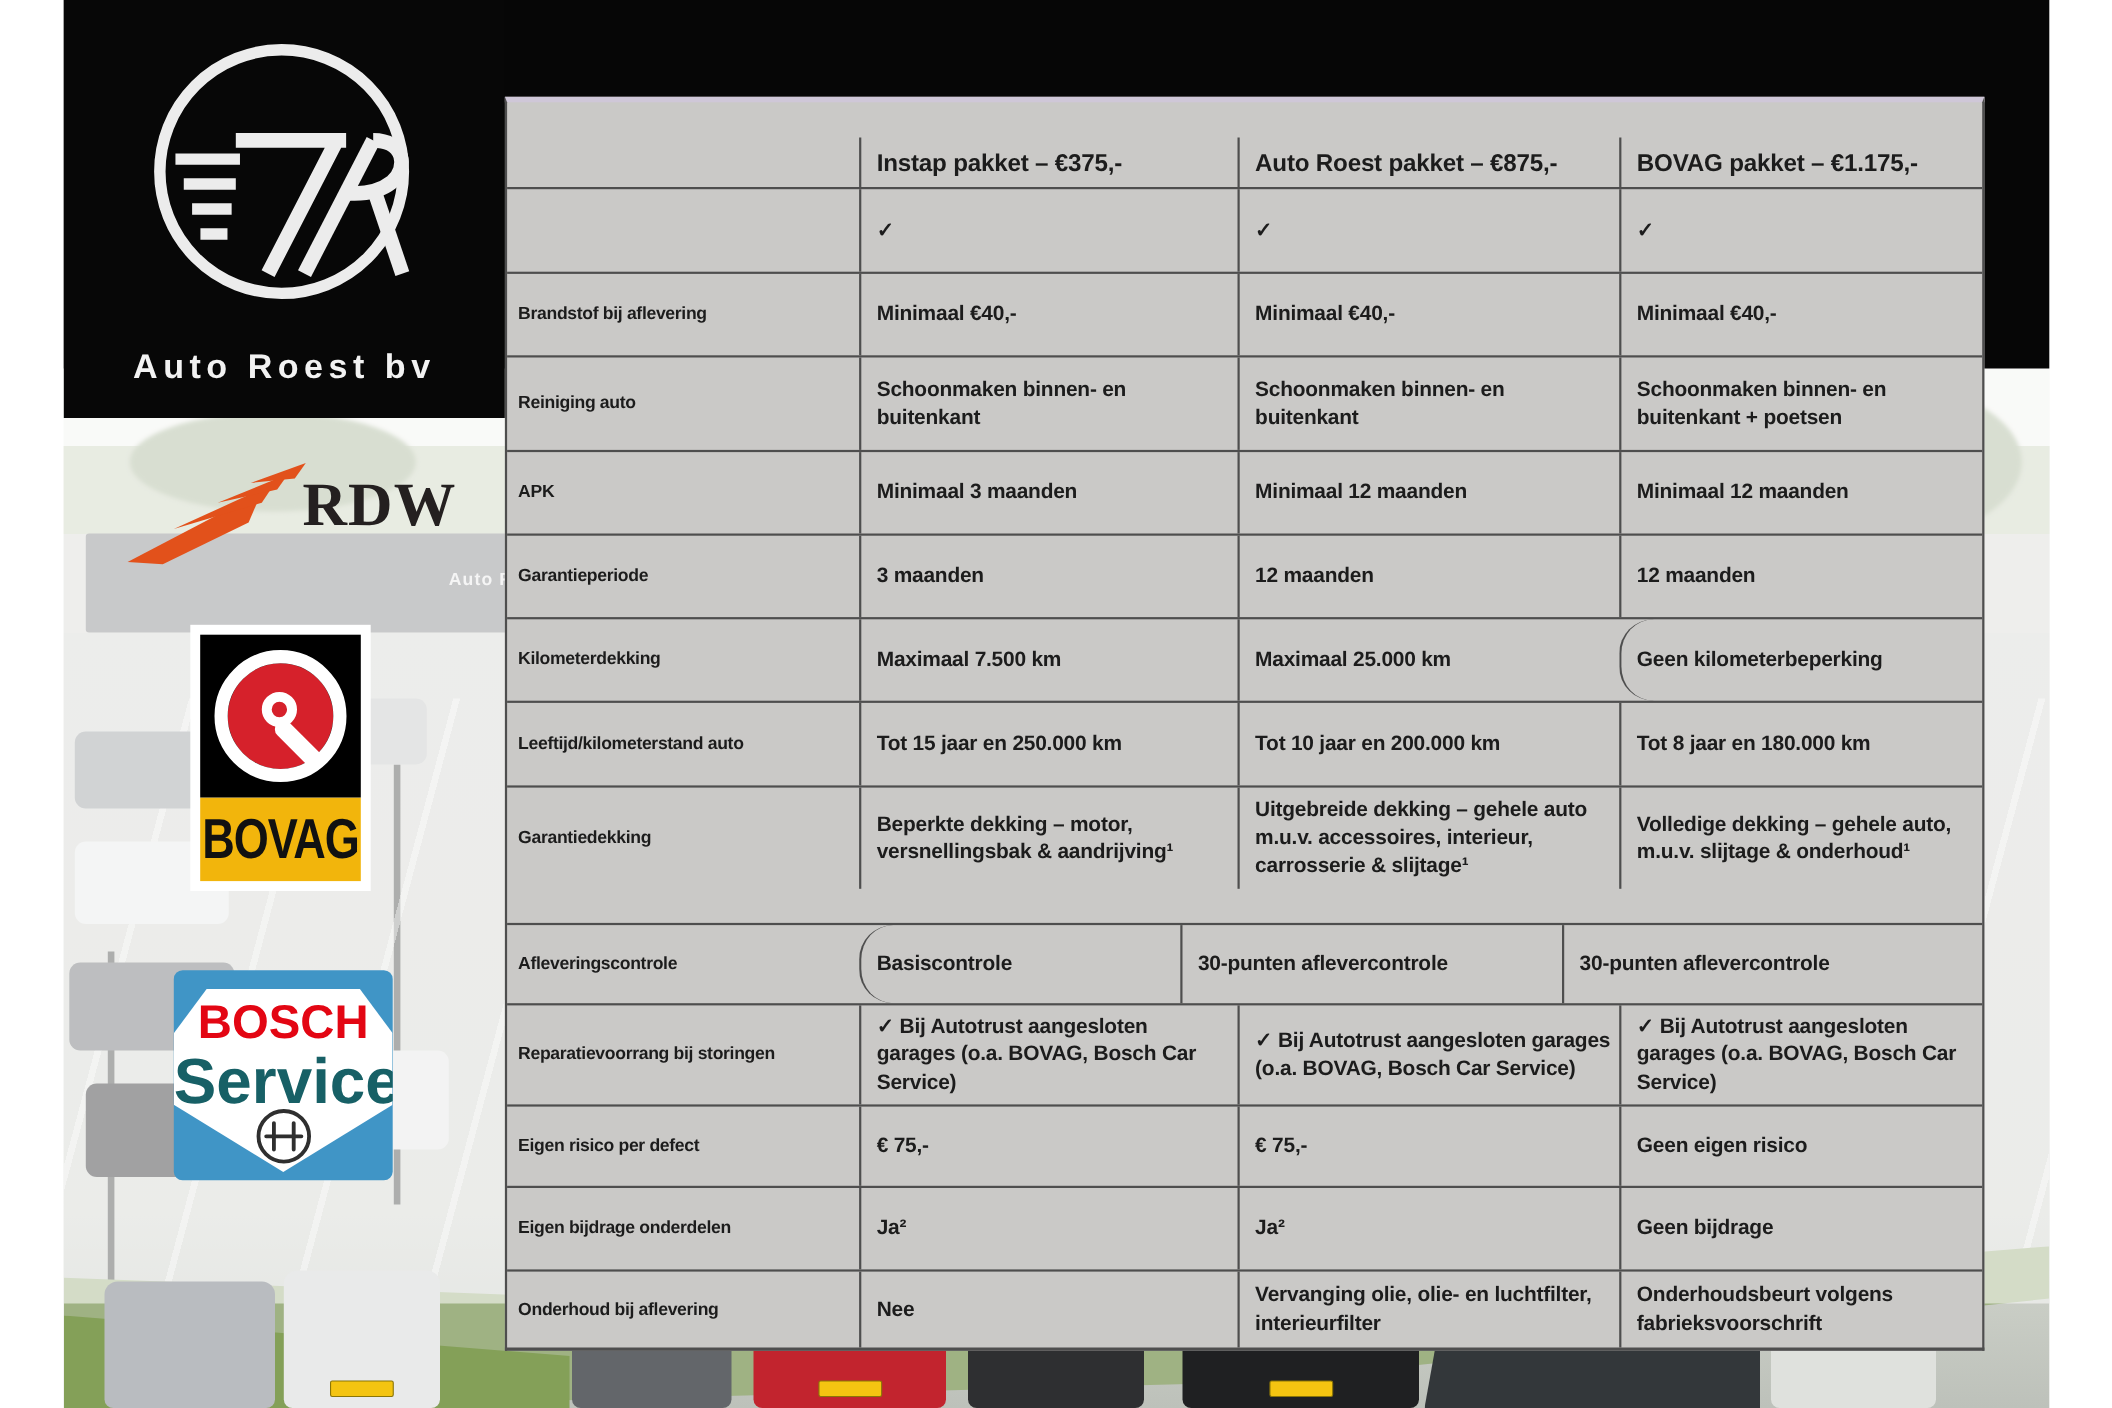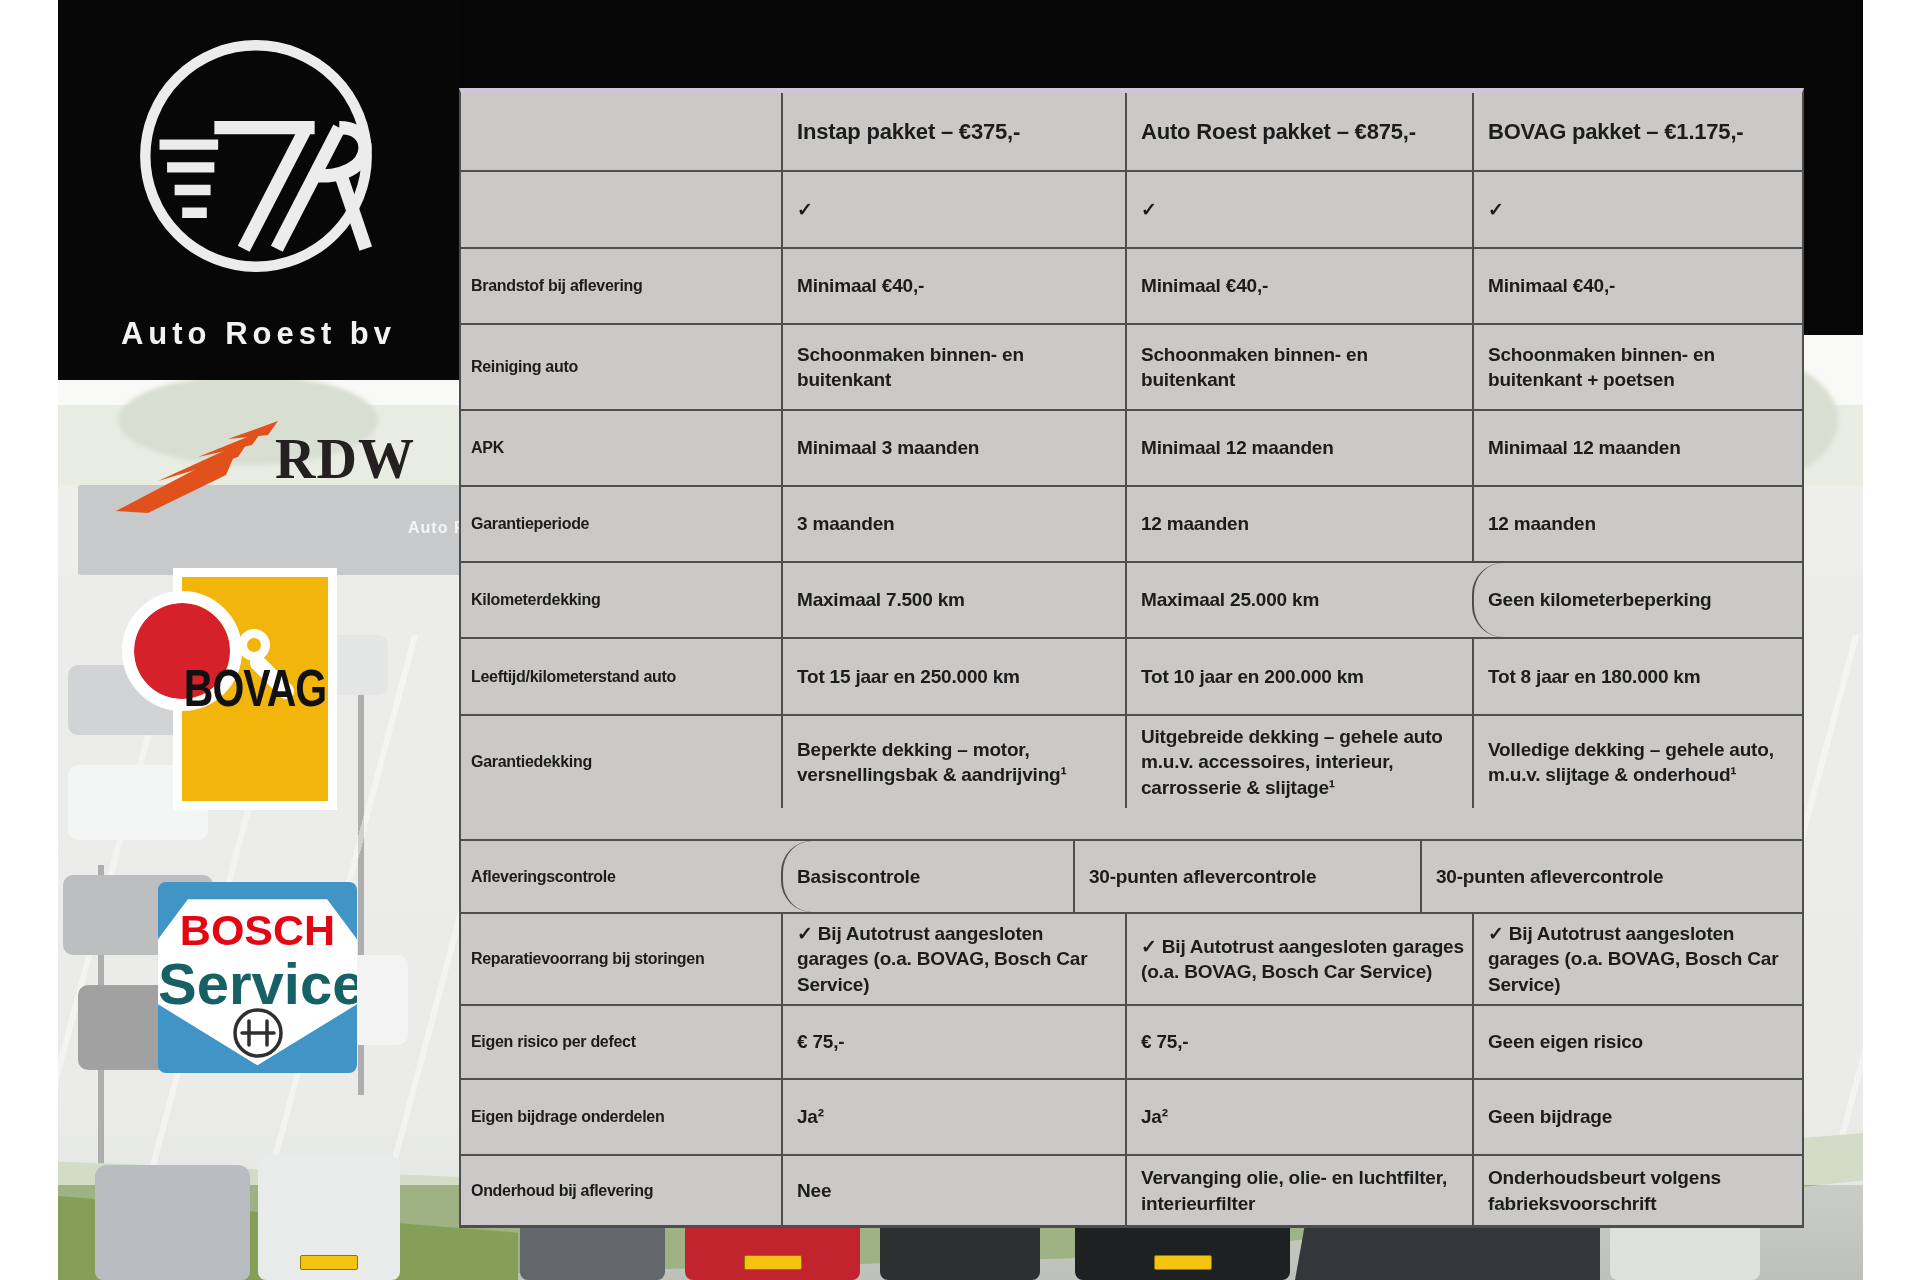--- a/index.html
+++ b/index.html
@@ -35,21 +35,21 @@
   .brand-name{position:absolute;left:0;top:316px;width:401px;text-align:center;color:#f2f2f2;
               font-size:31px;font-weight:bold;letter-spacing:5px;}
 
   
   .rdw{position:absolute;left:100px;top:405px;width:320px;height:110px;}
   .rdw-text{position:absolute;left:175px;top:22px;font-family:"Liberation Serif",serif;font-weight:600;
             font-size:56px;color:#242020;letter-spacing:1px;}
 
   
   .bovag{position:absolute;left:173px;top:568px;width:164px;height:242px;background:#fff;
-         box-sizing:border-box;padding:9px;display:flex;flex-direction:row;}
+         box-sizing:border-box;padding:9px;display:flex;flex-direction:column;}
   .bovag-top{position:relative;background:#000;height:148px;}
   .bovag-ring{position:absolute;left:50%;top:14px;transform:translateX(-50%);width:96px;height:96px;
               border:12px solid #fff;border-radius:50%;}
   .bovag-disc{position:absolute;left:50%;top:26px;transform:translateX(-50%);width:96px;height:96px;
               background:#d6212b;border-radius:50%;}
   .bovag-handle{position:absolute;left:82px;top:72px;width:16px;height:56px;background:#fff;
                 border-radius:8px;transform:rotate(-45deg);}
   .bovag-hub{position:absolute;left:56px;top:52px;width:14px;height:14px;border:9px solid #fff;border-radius:50%;}
   .bovag-bottom{background:#f2b50c;flex:1;display:flex;align-items:center;justify-content:center;}
   .bovag-word{font-size:41px;font-weight:bold;color:#111;transform:scaleY(1.25);letter-spacing:-1px;}
@@ -167,21 +167,21 @@
     <div class="bosch-service">Service</div>
     <svg class="bosch-sym" width="58" height="58" viewBox="0 0 58 58">
       <g stroke="#2f2f2f" fill="none" stroke-width="3.5" stroke-linecap="round">
         <circle cx="29" cy="29" r="23"></circle>
         <path d="M13 29 H45 M20 17 V41 M38 17 V41"></path>
       </g>
     </svg>
   </div>
 
   <div class="pkg-table">
-      <div class="trow" style="height: 77px;">
+      <div class="trow" style="height: 77px; align-items: flex-end;">
         <div class="cell lab head" style="width: 320px;"></div>
         <div class="cell val head" style="width: 344px;">Instap pakket – €375,-</div>
         <div class="cell val head" style="width: 347px;">Auto Roest pakket – €875,-</div>
         <div class="cell val head" style="width: 330px;">BOVAG pakket – €1.175,-</div>
       </div>
       <div class="trow" style="height: 77px;">
         <div class="cell lab" style="width: 320px;"></div>
         <div class="cell val" style="width: 344px;">✓</div>
         <div class="cell val" style="width: 347px;">✓</div>
         <div class="cell val" style="width: 330px;">✓</div>

